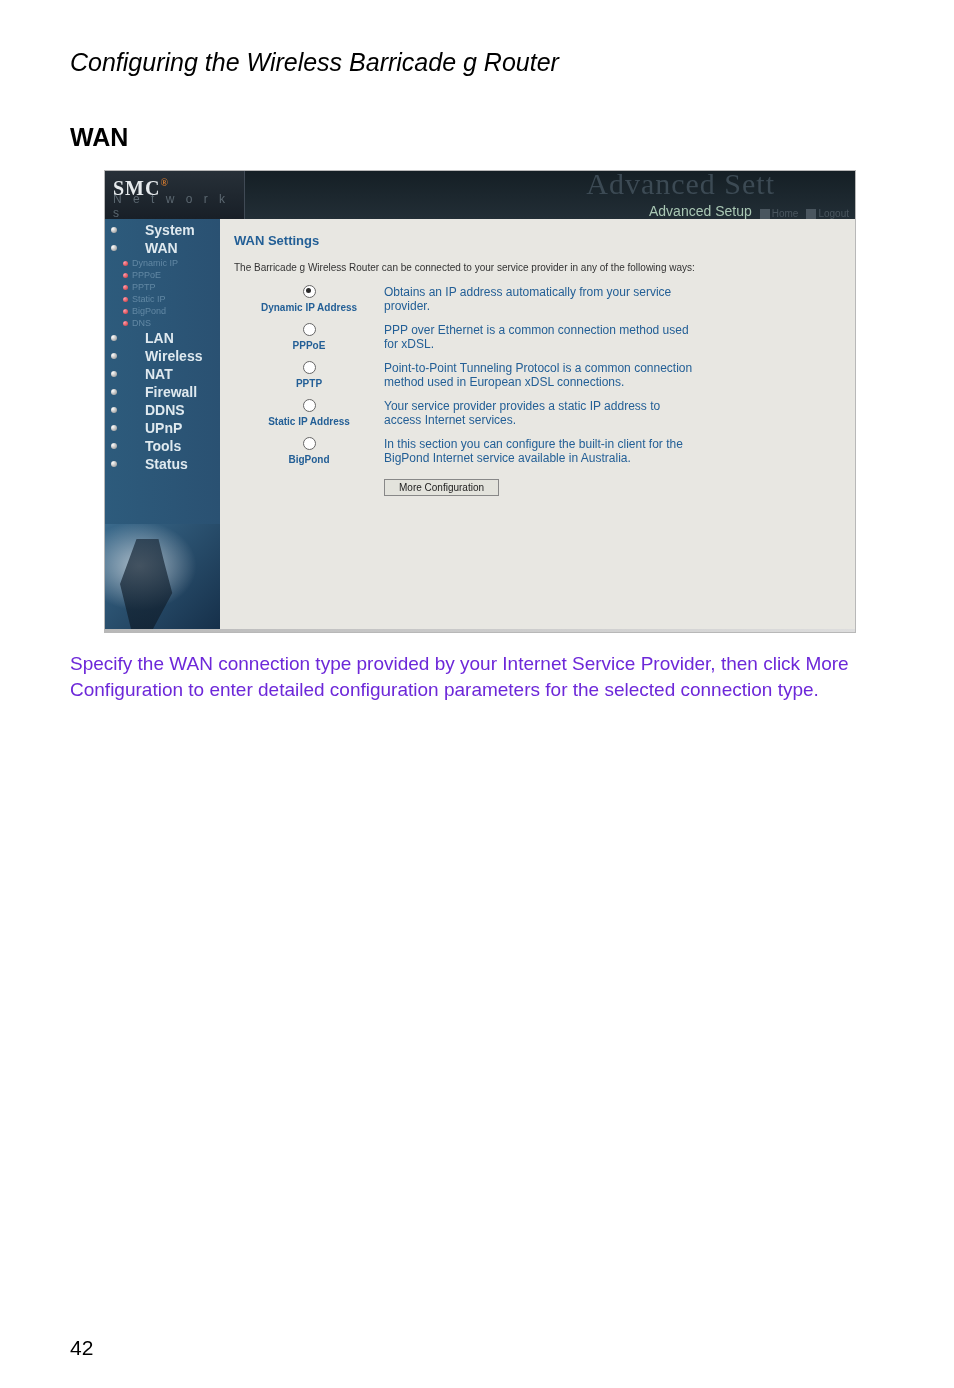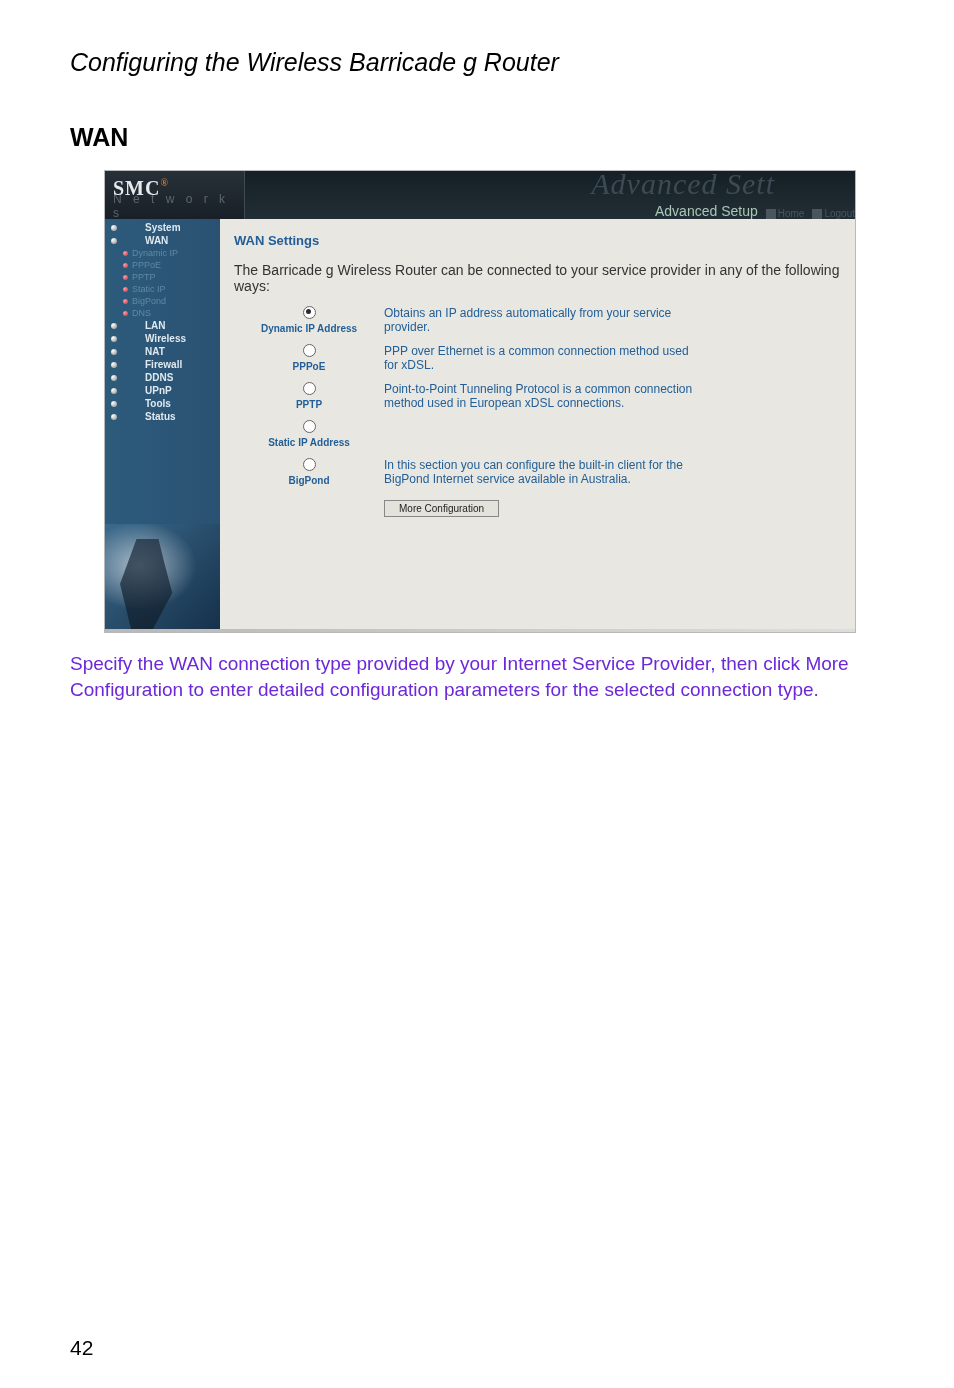--- a/index.html
+++ b/index.html
@@ -87,31 +87,31 @@
     display: block;
     margin-top: -2px;
   }
   .header-right {
     position: absolute;
     right: 0;
     top: 0;
     height: 48px;
     display: flex;
     align-items: flex-end;
+    padding-right: 6px;
     padding-bottom: 4px;
     gap: 8px;
   }
   .watermark {
     position: absolute;
     right: 80px;
     top: -4px;
     color: #3c4a54;
     font-family: Georgia, serif;
     font-size: 30px;
-    font-style: italic;
     letter-spacing: 1px;
   }
   .adv-label {
     color: #a9c7b4;
     font-size: 14px;
     font-weight: normal;
   }
   .hdr-link {
     color: #4a565f;
     font-size: 10px;
@@ -151,21 +151,21 @@
     background: radial-gradient(circle at 30% 30%, #fff, #888);
     flex: 0 0 auto;
   }
   .dot-sm {
     width: 5px;
     height: 5px;
     border-radius: 50%;
     background: radial-gradient(circle at 30% 30%, #f9a, #c33);
     flex: 0 0 auto;
   }
-  .nav-white { color: #dfe9ef; font-size: 10px; font-weight: bold; padding-left: 24px; }
+  .nav-white { color: #dfe9ef; font-size: 14px; font-weight: bold; padding-left: 24px; }
   .nav-off   { color: #6288a4; font-size: 9px; }
   .sidebar-img {
     position: absolute;
     left: 0;
     bottom: 0;
     width: 100%;
     height: 105px;
     background: radial-gradient(ellipse at 30% 40%, rgba(255,255,255,0.6) 0%, rgba(255,255,255,0) 50%),
                 linear-gradient(135deg, #3a6a8c 0%, #16304a 100%);
     overflow: hidden;
@@ -188,21 +188,21 @@
     border-radius: 10px;
   }
   .content-title {
     color: #235f96;
     font-weight: bold;
     font-size: 13px;
     margin: 4px 0 14px 0;
   }
   .content-intro {
     color: #333;
-    font-size: 14px;
+    font-size: 10px;
     margin-bottom: 12px;
   }
   .opt-row {
     display: flex;
     align-items: flex-start;
     margin-bottom: 10px;
   }
   .opt-left {
     width: 150px;
     display: flex;
@@ -380,20 +380,21 @@
               <span class="opt-label">PPTP</span>
             </div>
             <div class="opt-desc">Point-to-Point Tunneling Protocol is a common connection method used in European xDSL connections.</div>
           </div>
 
           <div class="opt-row">
             <div class="opt-left">
               <span class="radio"></span>
               <span class="opt-label">Static IP Address</span>
             </div>
+            <div class="opt-desc">Your service provider provides a static IP address to access Internet services.</div>
           </div>
 
           <div class="opt-row">
             <div class="opt-left">
               <span class="radio"></span>
               <span class="opt-label">BigPond</span>
             </div>
             <div class="opt-desc">In this section you can configure the built-in client for the BigPond Internet service available in Australia.</div>
           </div>
 

